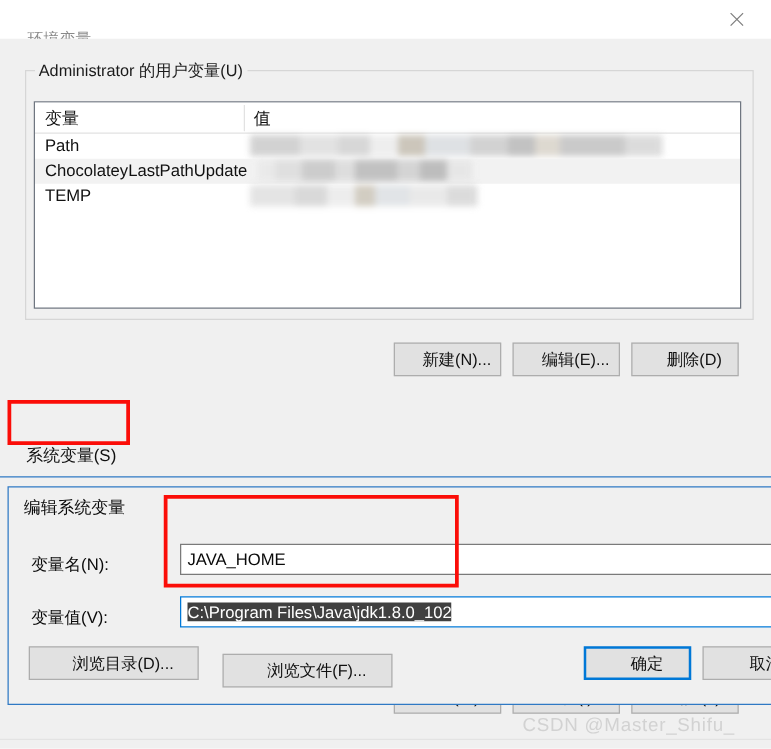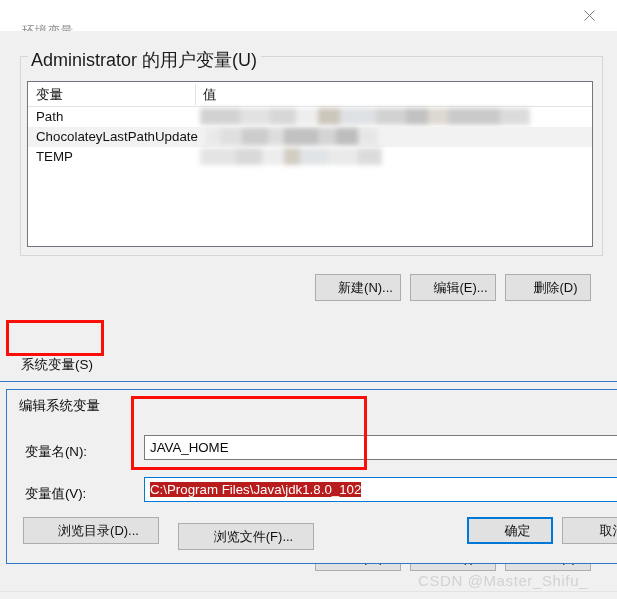--- a/index.html
+++ b/index.html
@@ -56,21 +56,21 @@
     position: absolute;
     left: 20px; top: 25px;
     width: 581px; height: 198px;
     border: 1px solid #d6d6d6;
   }
   .groupbox-legend {
     position: absolute;
     left: 28px; top: 17px;
     background: #f0f0f0;
     padding: 0 4px 0 3px;
-    font-size: 18px;
+    font-size: 13px;
     color: #1a1a1a;
     white-space: nowrap;
   }
 
   
   .table {
     position: absolute;
     left: 27px; top: 50px;
     width: 566px; height: 166px;
     background: #ffffff;
@@ -194,21 +194,21 @@
     display: flex;
     align-items: center;
     white-space: nowrap;
     overflow: hidden;
     font-family: "Liberation Sans", "DejaVu Sans", sans-serif;
   }
   .textinput.focused {
     border: 1px solid #0078d7;
   }
   .sel {
-    background: #b91c1c;
+    background: #404040;
     color: #ffffff;
   }
 
   
   .watermark {
     position: absolute;
     left: 418px; top: 572px;
     font-size: 15px;
     color: #d2d2d2;
     letter-spacing: .6px;

